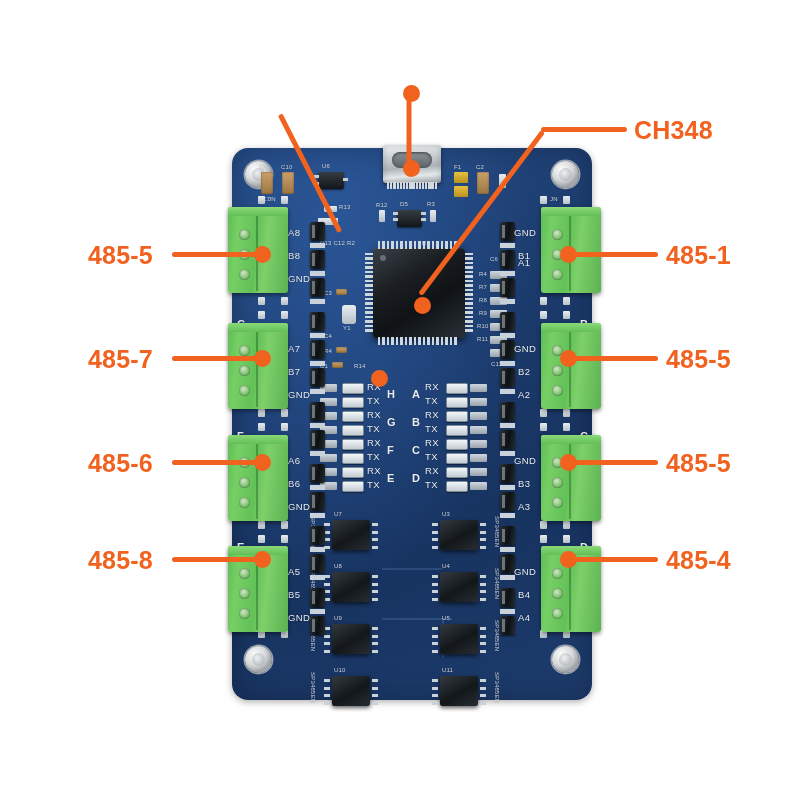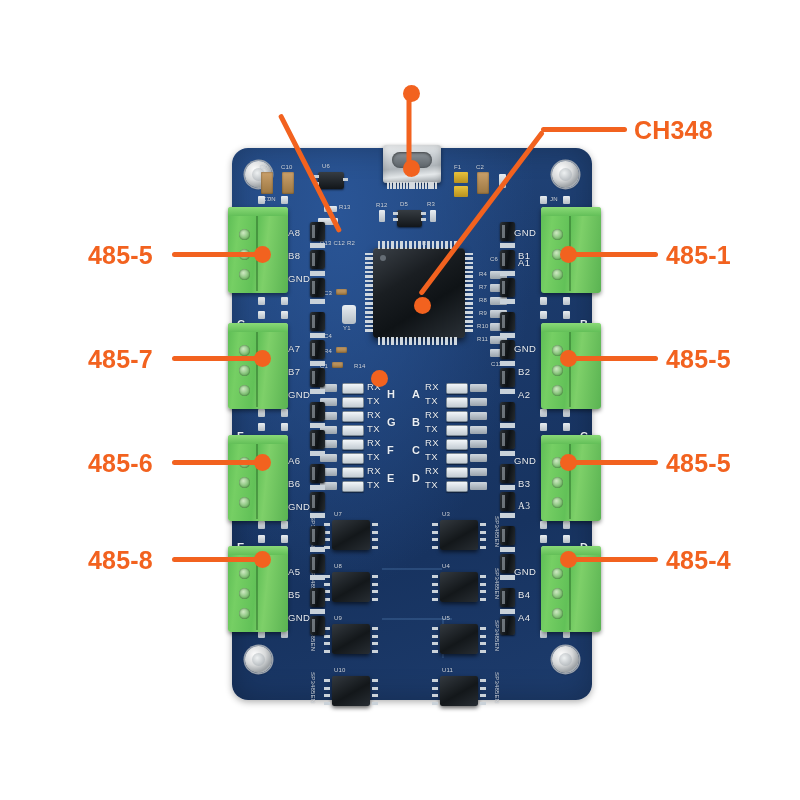--- a/index.html
+++ b/index.html
@@ -661,21 +661,21 @@
   <div class="silk" style="left:514px;top:227px;">GND</div>
   <div class="silk" style="left:518px;top:250px;">B1</div>
   <div class="silk" style="left:518px;top:257px;">A1</div>
   <div class="silk big" style="left:580px;top:318px;">B</div>
   <div class="silk" style="left:514px;top:343px;">GND</div>
   <div class="silk" style="left:518px;top:366px;">B2</div>
   <div class="silk" style="left:518px;top:389px;">A2</div>
   <div class="silk big" style="left:580px;top:430px;">C</div>
   <div class="silk" style="left:514px;top:455px;">GND</div>
   <div class="silk" style="left:518px;top:478px;">B3</div>
-  <div class="silk" style="left:518px;top:501px;font-family:Liberation Serif, serif;">A3</div>
+  <div class="silk" style="left:518px;top:501px;">A3</div>
   <div class="silk big" style="left:580px;top:541px;">D</div>
   <div class="silk" style="left:514px;top:566px;">GND</div>
   <div class="silk" style="left:518px;top:589px;">B4</div>
   <div class="silk" style="left:518px;top:612px;">A4</div>
 
   <div>
     <div class="cap wht" style="left:258px;top:196px;width:7px;height:8px;"></div>
     <div class="silk tiny" style="left:268px;top:196px;">JN</div>
     <div class="cap wht" style="left:281px;top:196px;width:7px;height:8px;"></div>
 

